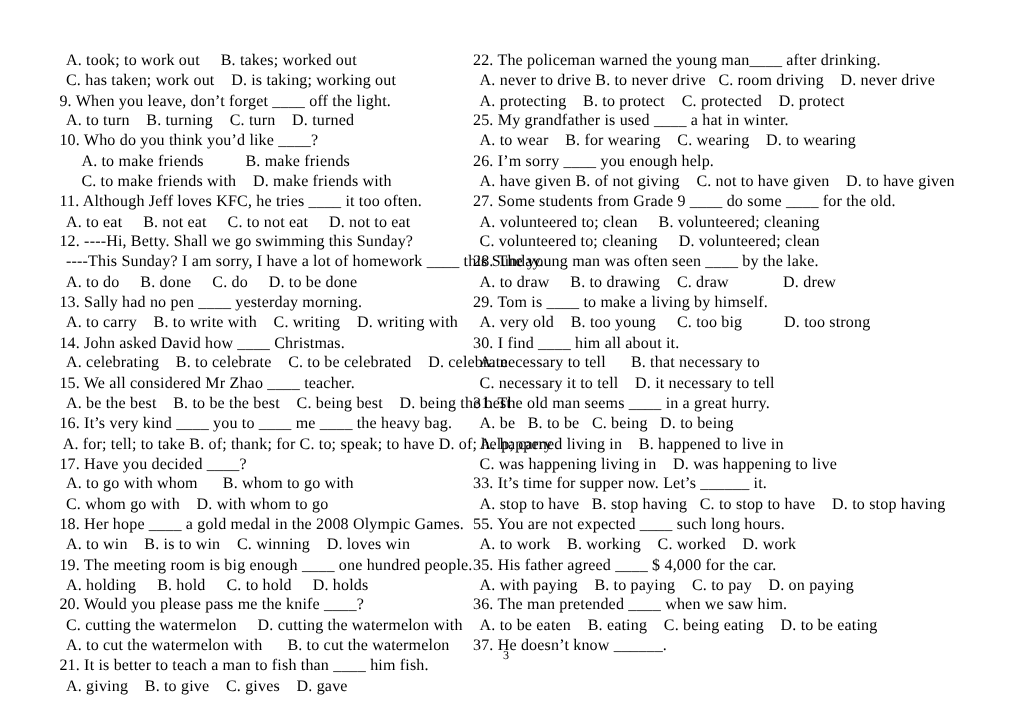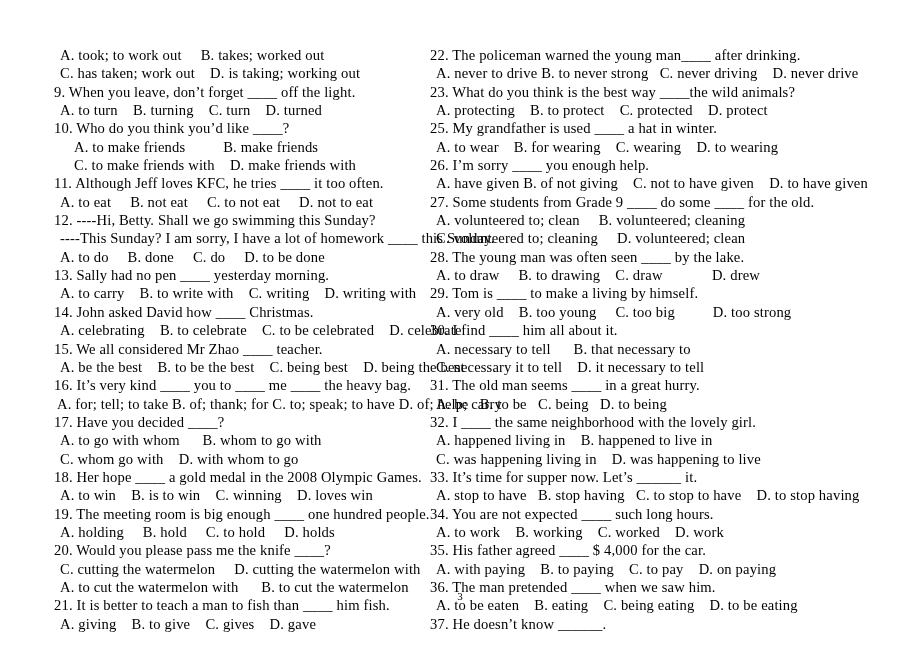--- a/index.html
+++ b/index.html
@@ -98,45 +98,43 @@
         <div class="line ind-0">19. The meeting room is big enough ____ one hundred people.</div>
         <div class="line ind-1">A. holding     B. hold     C. to hold     D. holds</div>
         <div class="line ind-0">20. Would you please pass me the knife ____?</div>
         <div class="line ind-1">C. cutting the watermelon     D. cutting the watermelon with</div>
         <div class="line ind-1">A. to cut the watermelon with      B. to cut the watermelon</div>
         <div class="line ind-0">21. It is better to teach a man to fish than ____ him fish.</div>
         <div class="line ind-1">A. giving    B. to give    C. gives    D. gave</div>
       </div>
     <div class="col col-right" id="right-column">
         <div class="line ind-0">22. The policeman warned the young man____ after drinking.</div>
-        <div class="line ind-1">A. never to drive B. to never strong   C. never driving    D. never drive</div>
-        <div class="line ind-0">23. What do you think is the best way ____the wild animals?</div>
+        <div class="line ind-1">A. never to drive B. to never drive   C. room driving    D. never drive</div>
         <div class="line ind-1">A. protecting    B. to protect    C. protected    D. protect</div>
         <div class="line ind-0">25. My grandfather is used ____ a hat in winter.</div>
         <div class="line ind-1">A. to wear    B. for wearing    C. wearing    D. to wearing</div>
         <div class="line ind-0">26. I’m sorry ____ you enough help.</div>
         <div class="line ind-1">A. have given B. of not giving    C. not to have given    D. to have given</div>
         <div class="line ind-0">27. Some students from Grade 9 ____ do some ____ for the old.</div>
         <div class="line ind-1">A. volunteered to; clean     B. volunteered; cleaning</div>
         <div class="line ind-1">C. volunteered to; cleaning     D. volunteered; clean</div>
         <div class="line ind-0">28. The young man was often seen ____ by the lake.</div>
         <div class="line ind-1">A. to draw     B. to drawing    C. draw             D. drew</div>
         <div class="line ind-0">29. Tom is ____ to make a living by himself.</div>
         <div class="line ind-1">A. very old    B. too young     C. too big          D. too strong</div>
         <div class="line ind-0">30. I find ____ him all about it.</div>
         <div class="line ind-1">A. necessary to tell      B. that necessary to</div>
         <div class="line ind-1">C. necessary it to tell    D. it necessary to tell</div>
         <div class="line ind-0">31. The old man seems ____ in a great hurry.</div>
         <div class="line ind-1">A. be   B. to be   C. being   D. to being</div>
-        <div class="line ind-0">32. I ____ the same neighborhood with the lovely girl.</div>
         <div class="line ind-1">A. happened living in    B. happened to live in</div>
         <div class="line ind-1">C. was happening living in    D. was happening to live</div>
         <div class="line ind-0">33. It’s time for supper now. Let’s ______ it.</div>
         <div class="line ind-1">A. stop to have   B. stop having   C. to stop to have    D. to stop having</div>
-        <div class="line ind-0">34. You are not expected ____ such long hours.</div>
+        <div class="line ind-0">55. You are not expected ____ such long hours.</div>
         <div class="line ind-1">A. to work    B. working    C. worked    D. work</div>
         <div class="line ind-0">35. His father agreed ____ $ 4,000 for the car.</div>
         <div class="line ind-1">A. with paying    B. to paying    C. to pay    D. on paying</div>
         <div class="line ind-0">36. The man pretended ____ when we saw him.</div>
         <div class="line ind-1">A. to be eaten    B. eating    C. being eating    D. to be eating</div>
         <div class="line ind-0">37. He doesn’t know ______.</div>
       </div>
   </div>
   <div class="page-number">3</div>
 </div>

